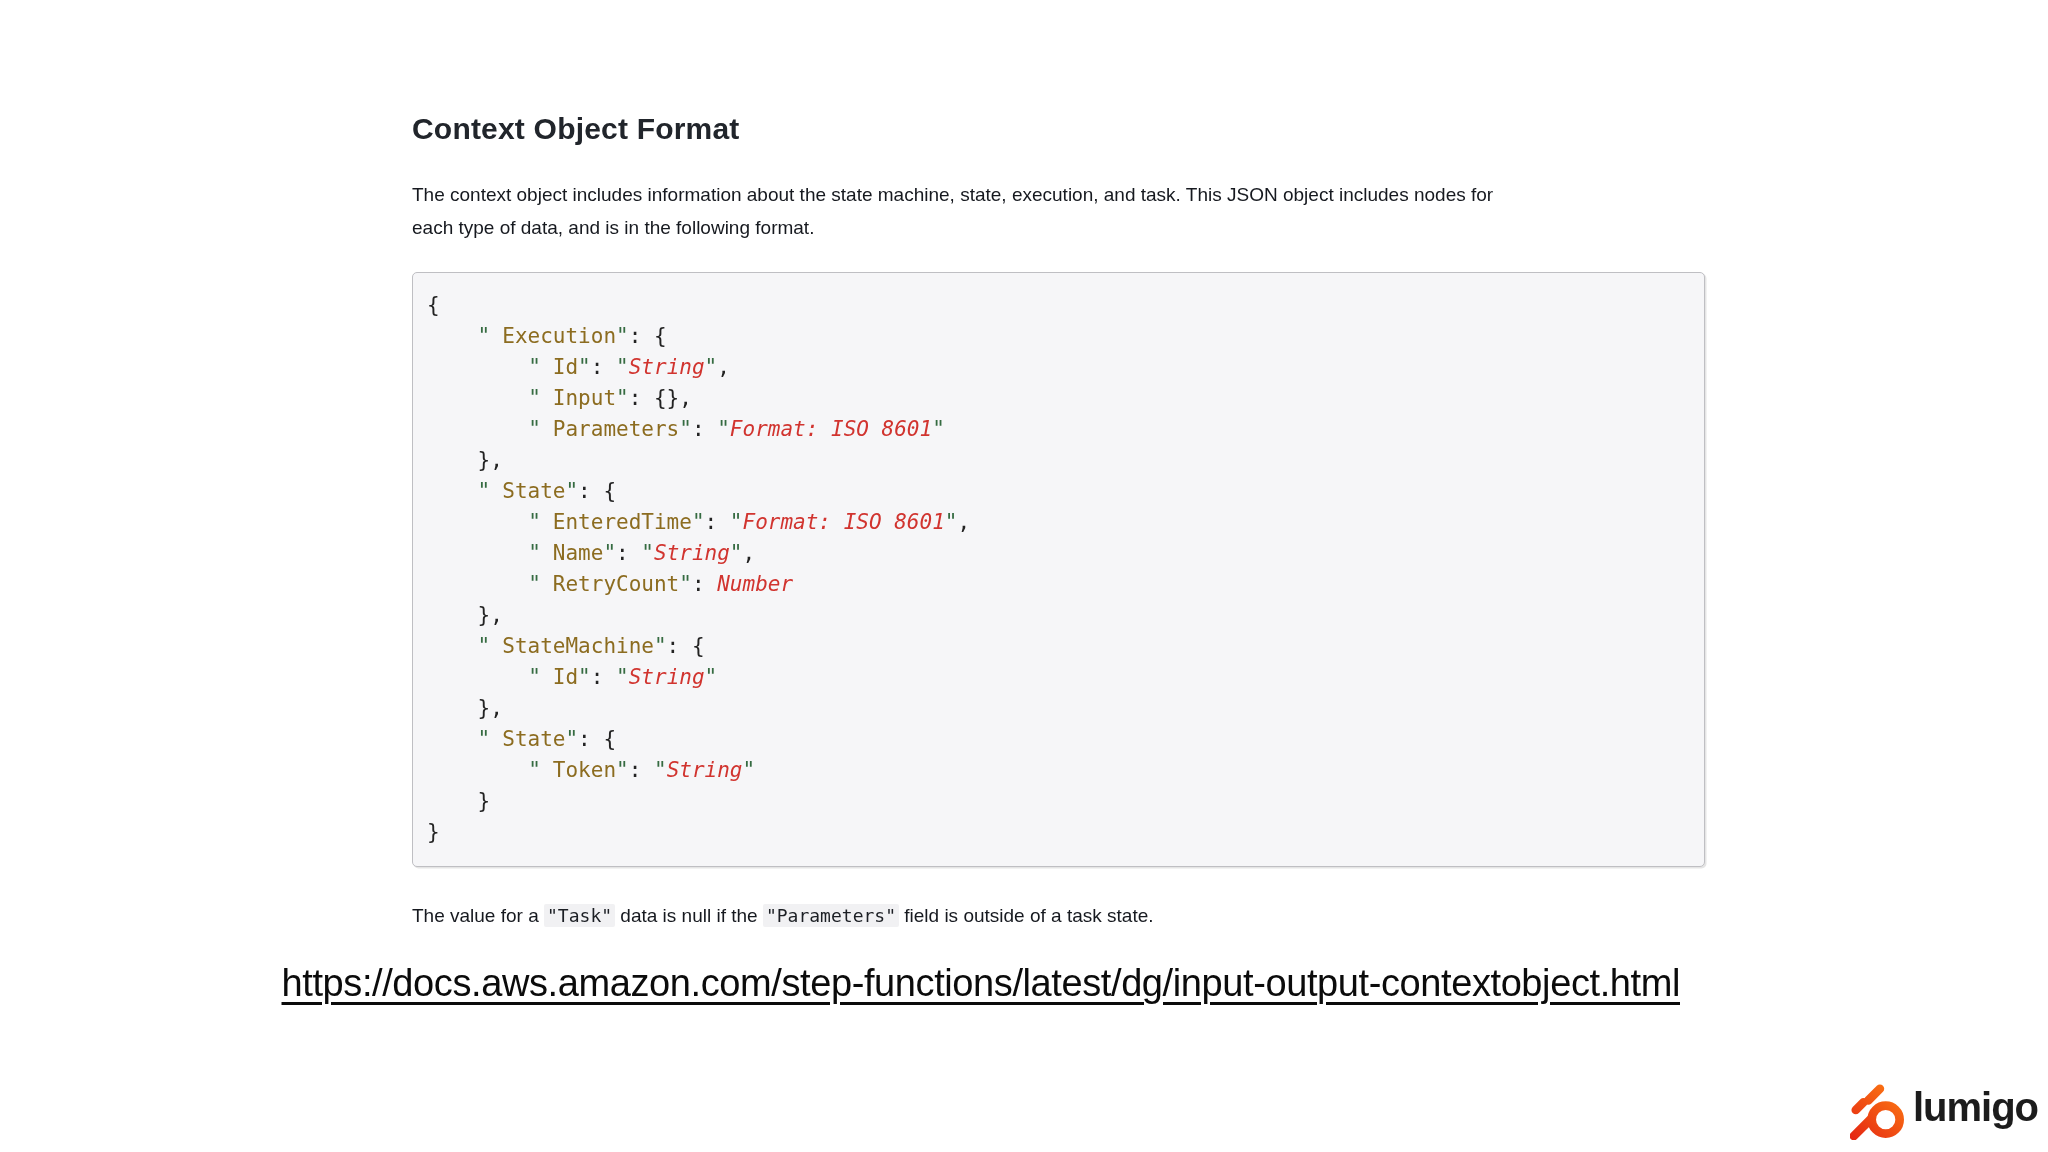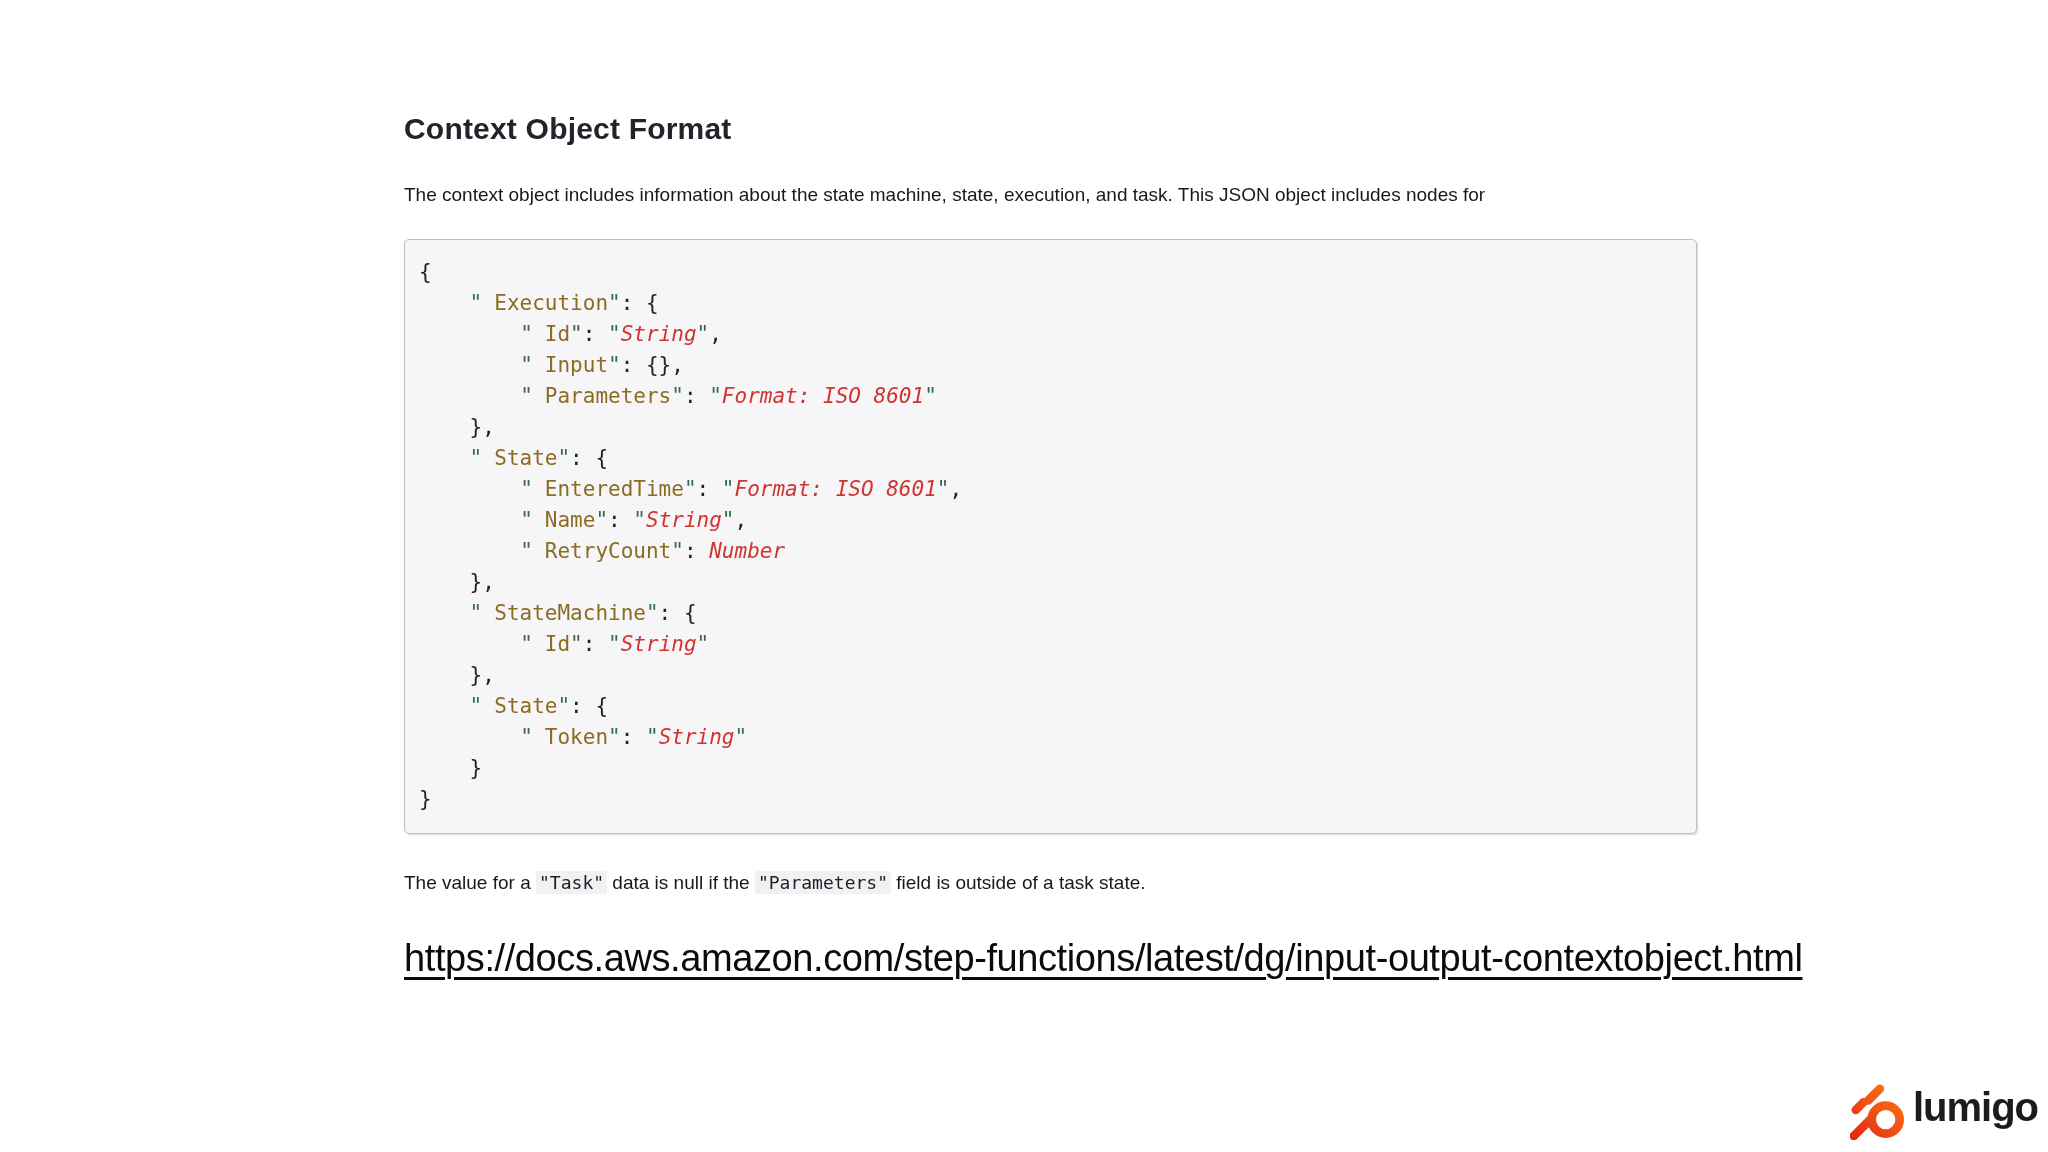--- a/index.html
+++ b/index.html
@@ -11,21 +11,21 @@
   }
   *{margin:0;padding:0;box-sizing:border-box;}
   html,body{width:2048px;height:1152px;}
   body{
     background:#ffffff;
     font-family:"Liberation Sans","DejaVu Sans",sans-serif;
     color:var(--text);
     position:relative;
     overflow:hidden;
   }
-  .main{position:absolute;left:372px;top:0;width:1300px;padding-left:32px;}
+  .main{position:absolute;left:380px;top:0;width:1300px;padding-left:32px;}
   h1.page-title{
     margin-top:112px;
     font-size:30px;
     font-weight:600;
     letter-spacing:.2px;
     color:var(--title);
   }
   .para{margin-top:32px;font-size:19px;line-height:33px;color:var(--text);}
   .codebox{
     margin-top:28px;
@@ -47,21 +47,21 @@
   .tok-q{color:var(--tok-quote);}
   .tok-v{color:var(--tok-value);font-style:italic;font-weight:500;}
   .inline-code{
     font-family:"DejaVu Sans Mono","Liberation Mono",monospace;
     font-size:18px;
     background:var(--inline-code-bg);
     border-radius:2px;
     padding:1px 3px;
     color:#1c1f24;
   }
-  .link-row{margin-top:38px;display:flex;justify-content:flex-start;}
+  .link-row{margin-top:30px;display:flex;justify-content:flex-end;}
   .doc-link{
     font-size:38px;
     font-weight:500;
     color:var(--link);
     letter-spacing:-.4px;
     white-space:nowrap;
     text-decoration:underline;
     text-decoration-thickness:3px;
     text-underline-offset:6px;
     cursor:pointer;
@@ -85,20 +85,21 @@
 </style>
 </head>
 <body>
 
 <div class="main">
 
   <h1 class="page-title">Context Object Format</h1>
 
   <div class="para">
       <div>The context object includes information about the state machine, state, execution, and task. This JSON object includes nodes for</div>
+      <div>each type of data, and is in the following format.</div>
     </div>
 
   <div class="codebox">
     <div>
         <div class="code-line"><span class="tok-p">{</span></div>
         <div class="code-line"><span class="tok-p">    </span><span class="tok-q">"</span><span class="tok-k">Execution</span><span class="tok-q">"</span><span class="tok-p">: {</span></div>
         <div class="code-line"><span class="tok-p">        </span><span class="tok-q">"</span><span class="tok-k">Id</span><span class="tok-q">"</span><span class="tok-p">: </span><span class="tok-q">"</span><span class="tok-v">String</span><span class="tok-q">"</span><span class="tok-p">,</span></div>
         <div class="code-line"><span class="tok-p">        </span><span class="tok-q">"</span><span class="tok-k">Input</span><span class="tok-q">"</span><span class="tok-p">: {},</span></div>
         <div class="code-line"><span class="tok-p">        </span><span class="tok-q">"</span><span class="tok-k">Parameters</span><span class="tok-q">"</span><span class="tok-p">: </span><span class="tok-q">"</span><span class="tok-v">Format: ISO 8601</span><span class="tok-q">"</span></div>
         <div class="code-line"><span class="tok-p">    },</span></div>

